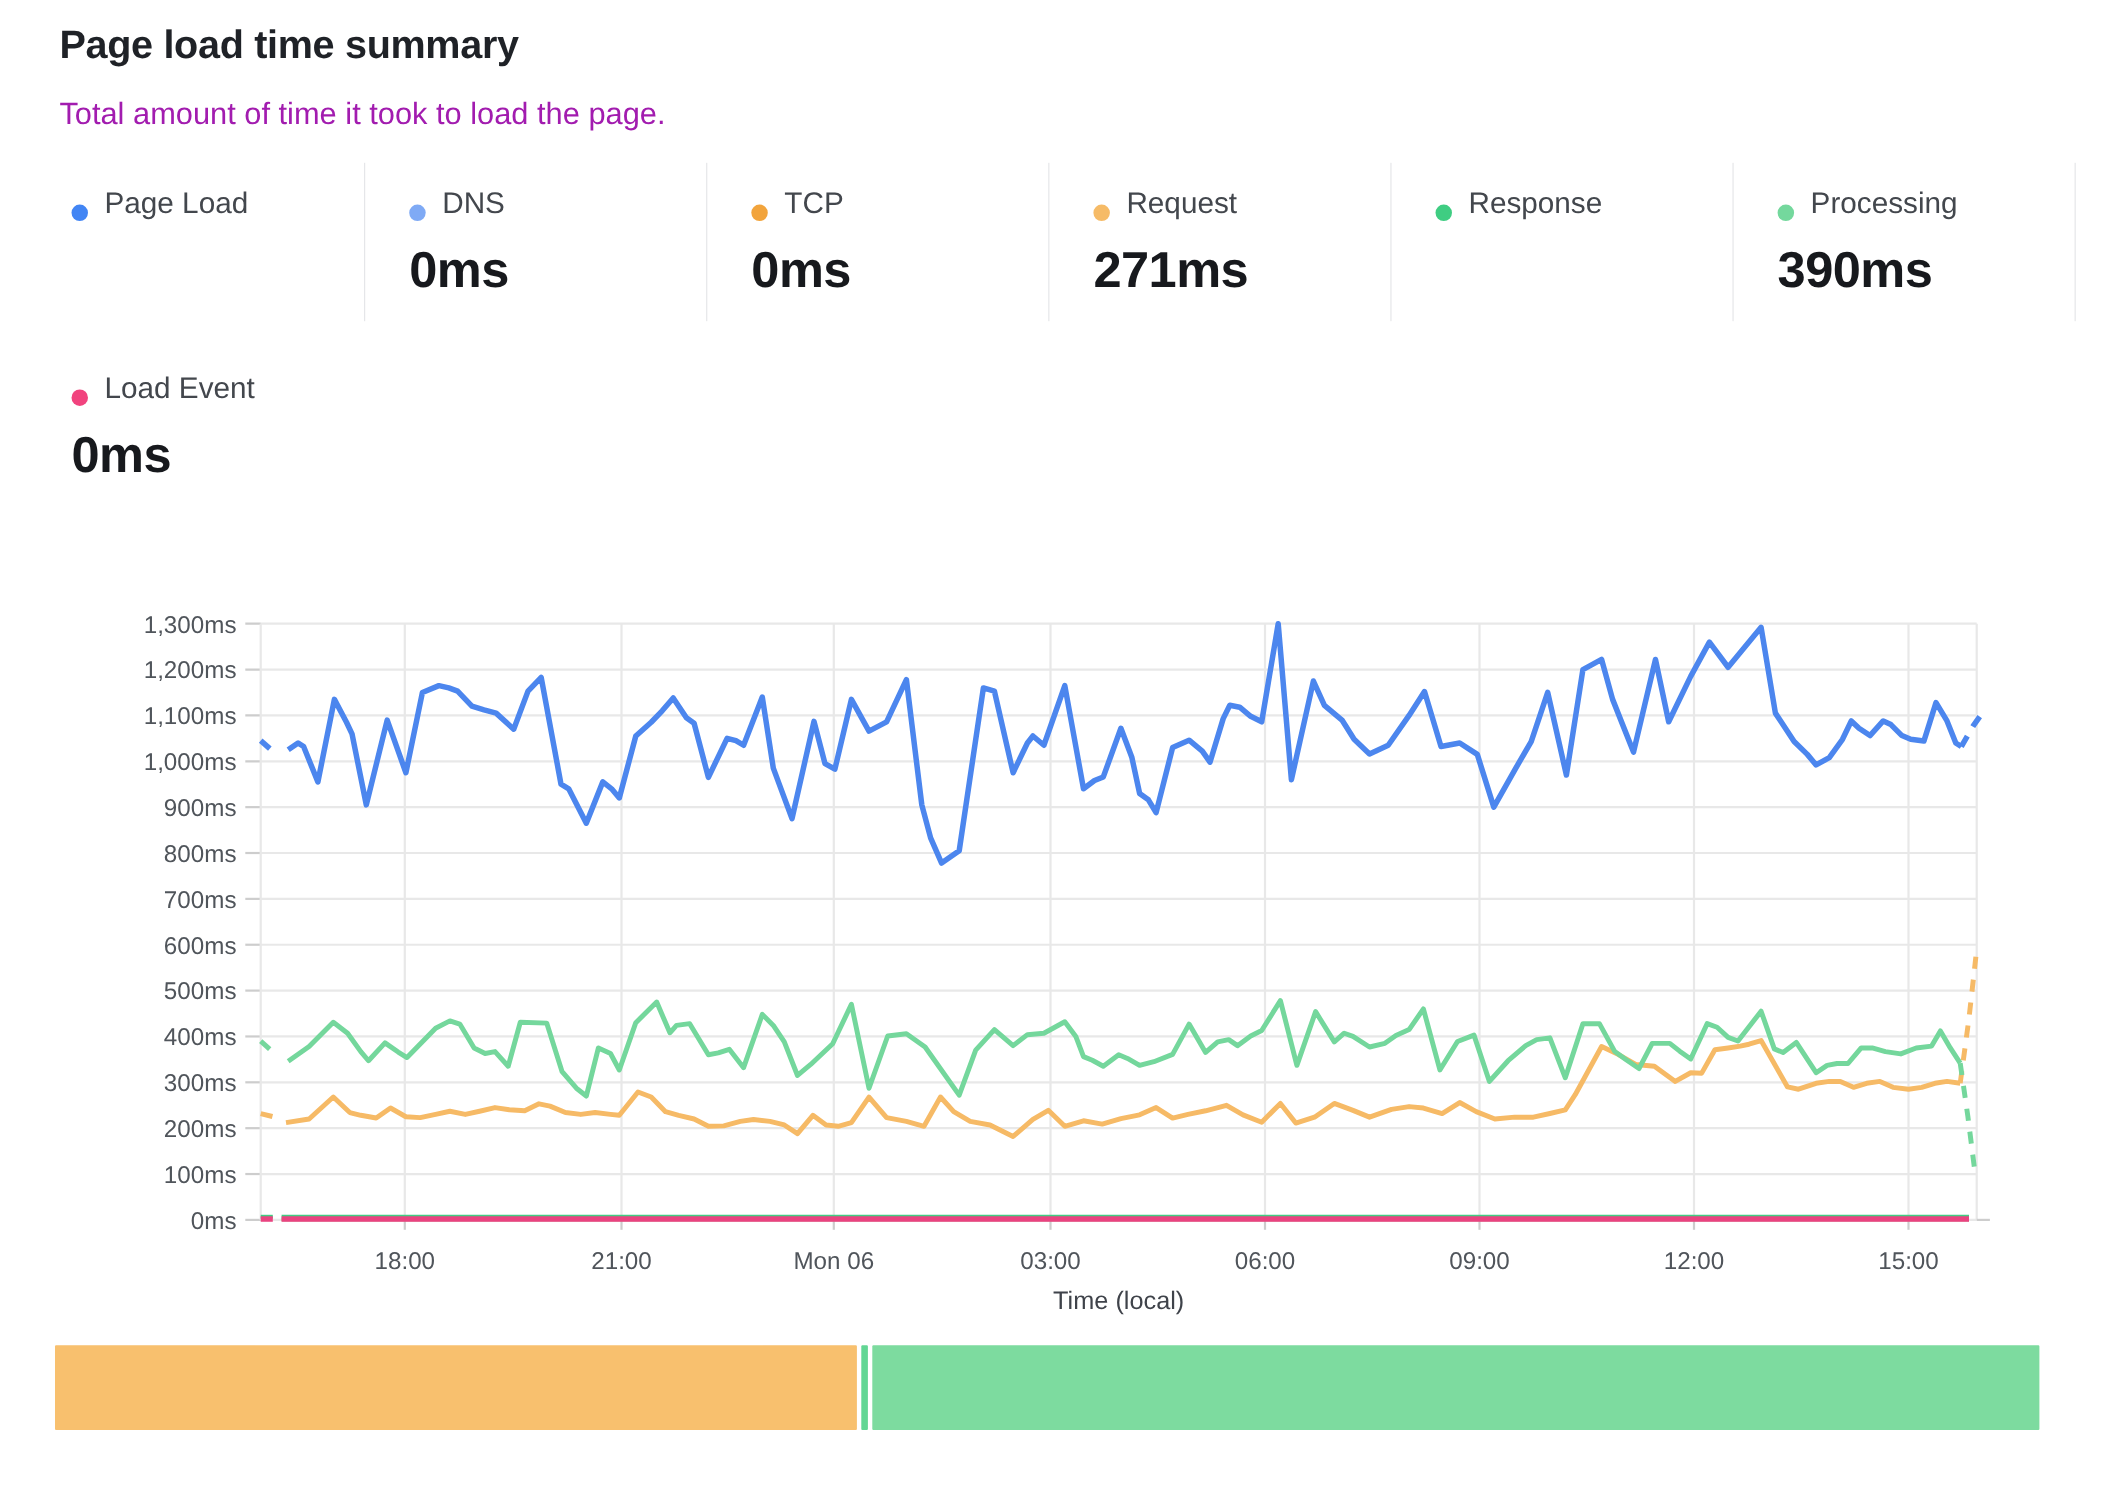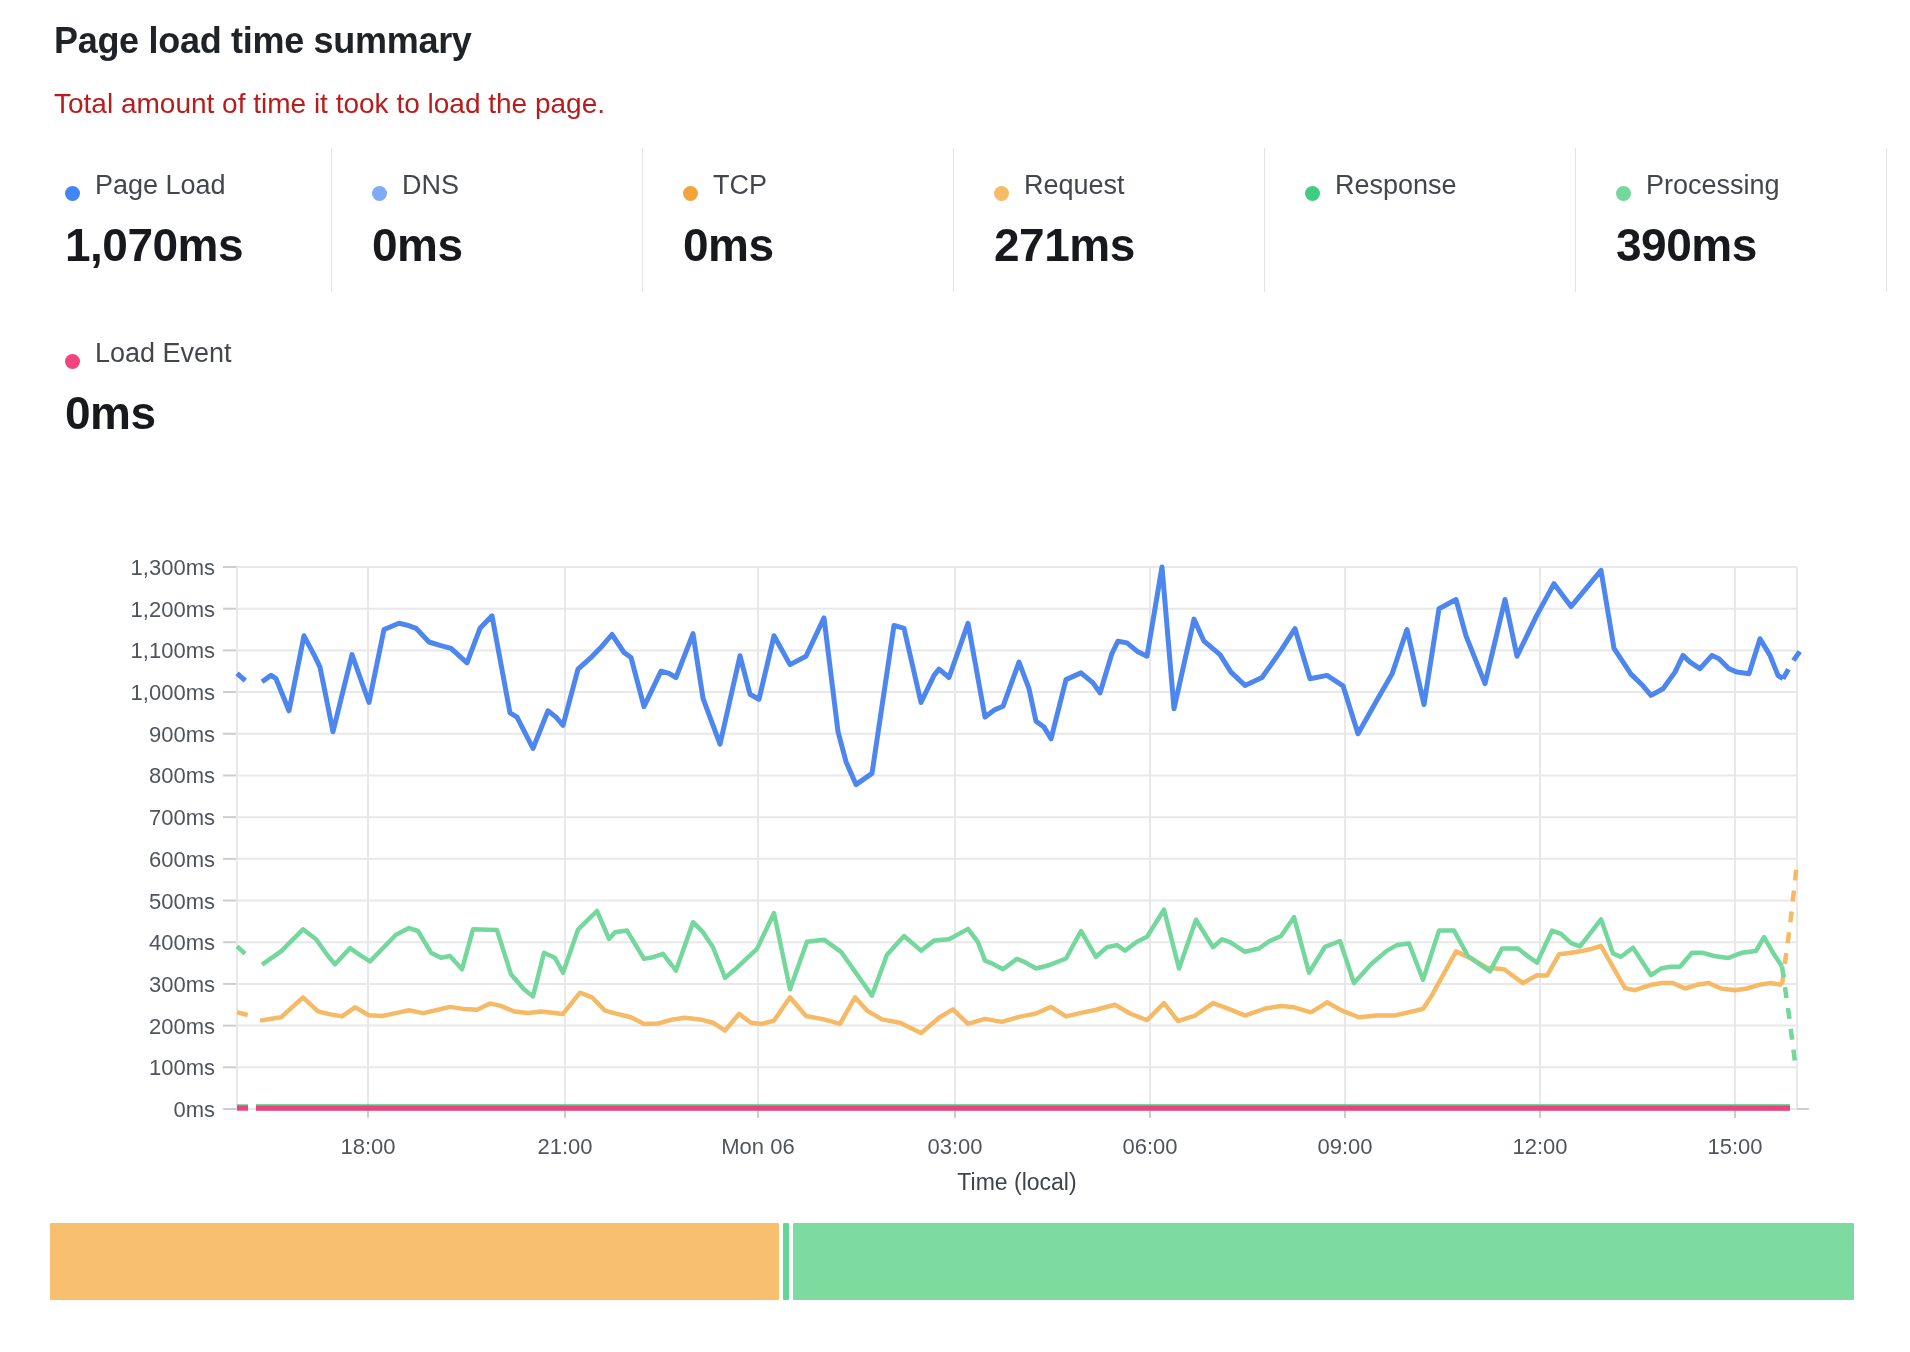--- a/index.html
+++ b/index.html
@@ -6,21 +6,21 @@
   body{
     width:1910px;height:1352px;position:relative;background:#ffffff;
     font-family:"Liberation Sans", sans-serif;overflow:hidden;
   }
   .title{
     position:absolute;left:54px;top:20px;
     font-size:36px;font-weight:700;color:#1f2227;letter-spacing:-0.3px;
   }
   .subtitle{
     position:absolute;left:54px;top:88px;
-    font-size:28px;font-weight:400;color:#b91c1c;
+    font-size:28px;font-weight:400;color:#a21caf;
   }
   .legend-row{
     position:absolute;left:54px;top:148px;width:1836px;height:144px;
     display:grid;grid-template-columns:278px repeat(5,311px);
   }
   .legend-cell{
     border-right:1px solid #e3e4e7;
     padding-left:40px;box-sizing:border-box;
   }
   .legend-cell.first{padding-left:11px;}
@@ -54,21 +54,20 @@
 <div>
   <div class="title">Page load time summary</div>
   <div class="subtitle">Total amount of time it took to load the page.</div>
 
   <div class="legend-row">
     <div class="legend-cell first">
       <div class="lab">
           <span class="dot" style="background: rgb(66, 133, 244);"></span>
           <span>Page Load</span>
         </div>
-      <div class="val">1,070ms</div>
     </div>
     <div class="legend-cell">
       <div class="lab">
           <span class="dot" style="background: rgb(127, 170, 245);"></span>
           <span>DNS</span>
         </div>
       <div class="val">0ms</div>
     </div>
     <div class="legend-cell">
       <div class="lab">

